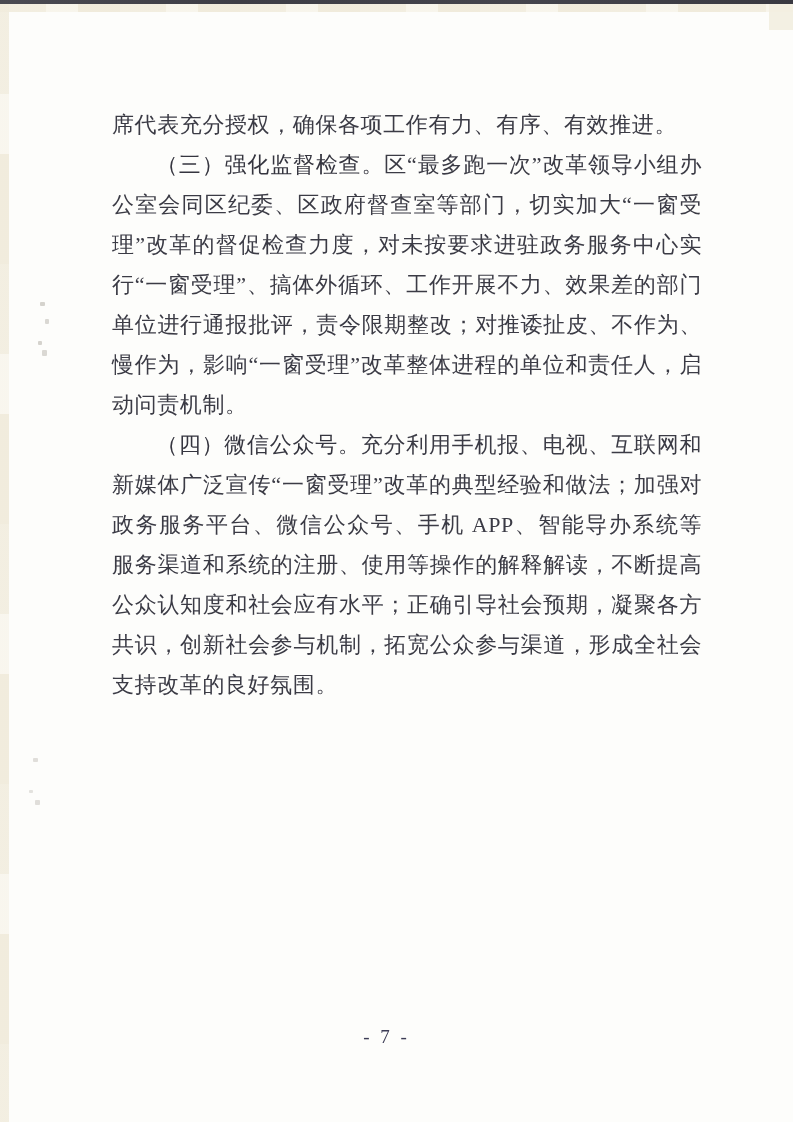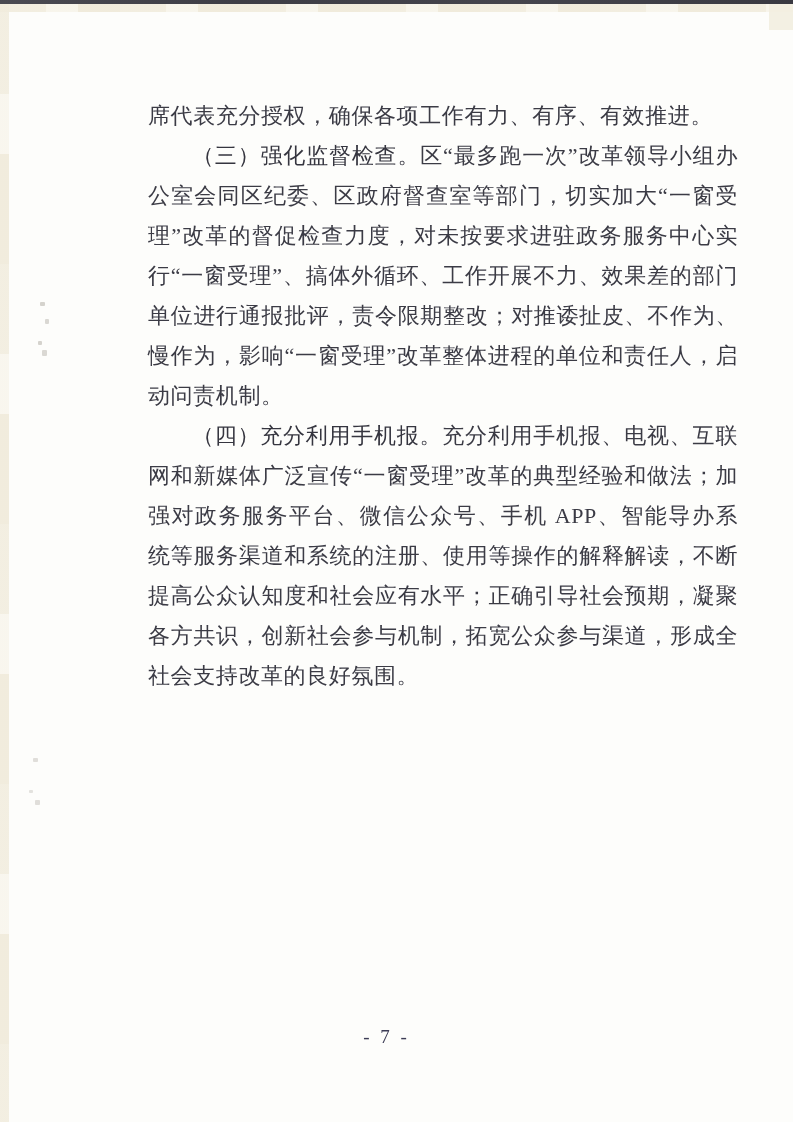--- a/index.html
+++ b/index.html
@@ -58,24 +58,23 @@
   .speck-b { left: 45px; top: 319px; width: 4px; height: 5px; opacity: 0.30; }
   .speck-c { left: 38px; top: 341px; width: 4px; height: 4px; opacity: 0.35; }
   .speck-d { left: 42px; top: 350px; width: 5px; height: 6px; opacity: 0.30; }
   .speck-e { left: 33px; top: 758px; width: 5px; height: 4px; opacity: 0.25; }
   .speck-f { left: 29px; top: 790px; width: 4px; height: 3px; opacity: 0.22; }
   .speck-g { left: 35px; top: 800px; width: 5px; height: 5px; opacity: 0.25; }
   
   .text-block {
     position: absolute;
     left: 112px;
-    top: 96px;
+    top: 105px;
     width: 590px;
     color: #3b3b45;
-    margin-left: 36px;
   }
   .para {
     margin: 0;
     font-size: 22px;
     line-height: 40px;
     letter-spacing: 0.6px;
     text-align: justify;
     text-justify: inter-character;
   }
   .para.indent {
@@ -113,19 +112,19 @@
   <div class="scan-speck speck-e"></div>
   <div class="scan-speck speck-f"></div>
   <div class="scan-speck speck-g"></div>
 
   <div class="text-block">
 
     <p class="para"><span>席代表充分授权，确保各项工作有力、有序、有效推进。</span></p>
 
     <p class="para indent"><span class="run-bold">（三）强化监督检查。</span><span>区“最多跑一次”改革领导小组办公室会同区纪委、区政府督查室等部门，切实加大“一窗受理”改革的督促检查力度，对未按要求进驻政务服务中心实行“一窗受理”、搞体外循环、工作开展不力、效果差的部门单位进行通报批评，责令限期整改；对推诿扯皮、不作为、慢作为，影响“一窗受理”改革整体进程的单位和责任人，启动问责机制。</span></p>
 
-    <p class="para indent"><span class="run-bold">（四）充分利用手机报。</span><span>充分利用手机报、电视、互联网和新媒体广泛宣传“一窗受理”改革的典型经验和做法；加强对政务服务平台、微信公众号、手机 APP、智能导办系统等服务渠道和系统的注册、使用等操作的解释解读，不断提高公众认知度和社会应有水平；正确引导社会预期，凝聚各方共识，创新社会参与机制，拓宽公众参与渠道，形成全社会支持改革的良好氛围。</span></p>
+    <p class="para indent"><span class="run-bold">（四）微信公众号。</span><span>充分利用手机报、电视、互联网和新媒体广泛宣传“一窗受理”改革的典型经验和做法；加强对政务服务平台、微信公众号、手机 APP、智能导办系统等服务渠道和系统的注册、使用等操作的解释解读，不断提高公众认知度和社会应有水平；正确引导社会预期，凝聚各方共识，创新社会参与机制，拓宽公众参与渠道，形成全社会支持改革的良好氛围。</span></p>
 
   </div>
 
   <div class="page-number">- 7 -</div>
 
 </div>
 
 </body></html>

